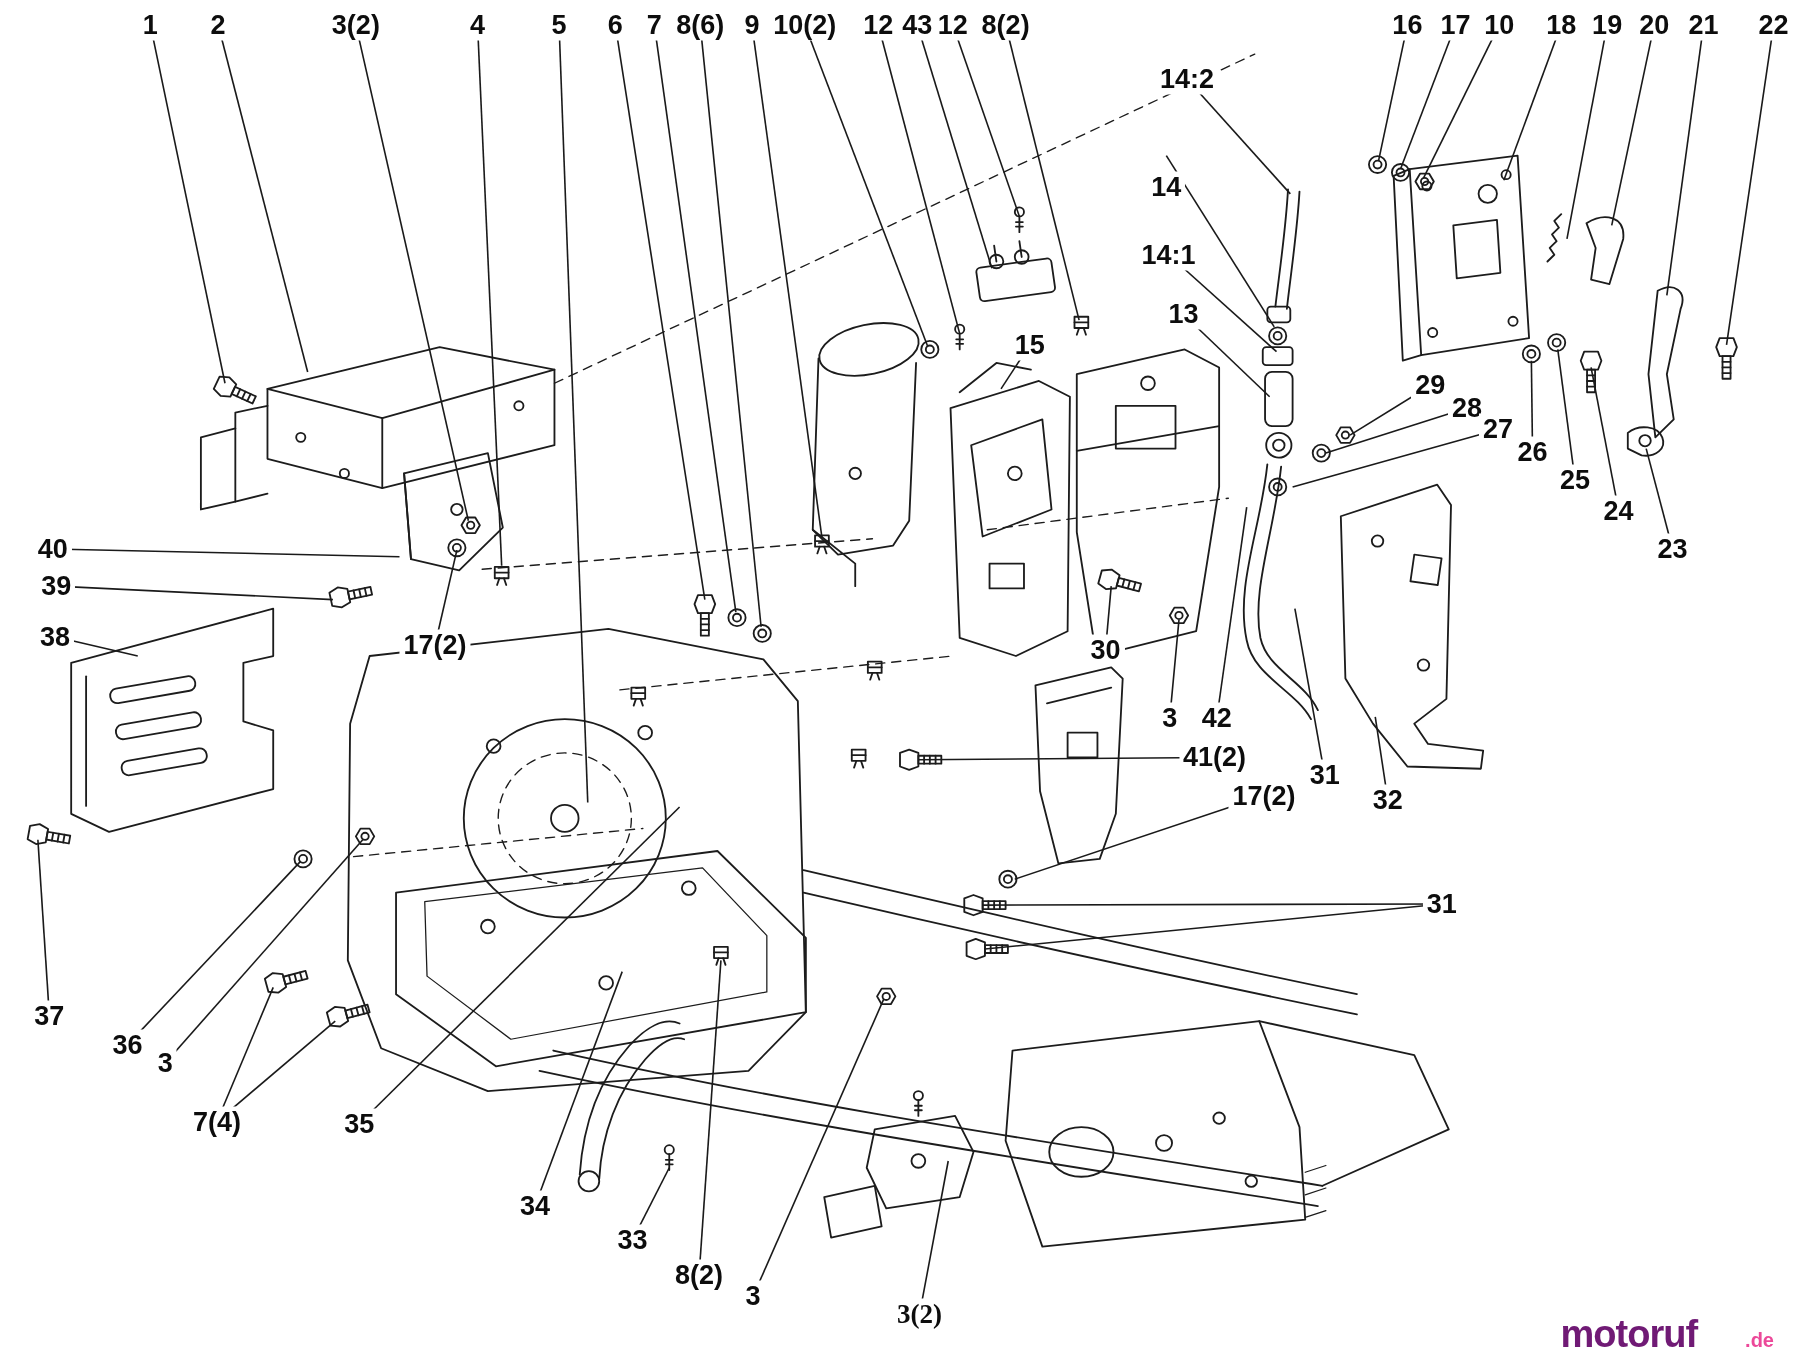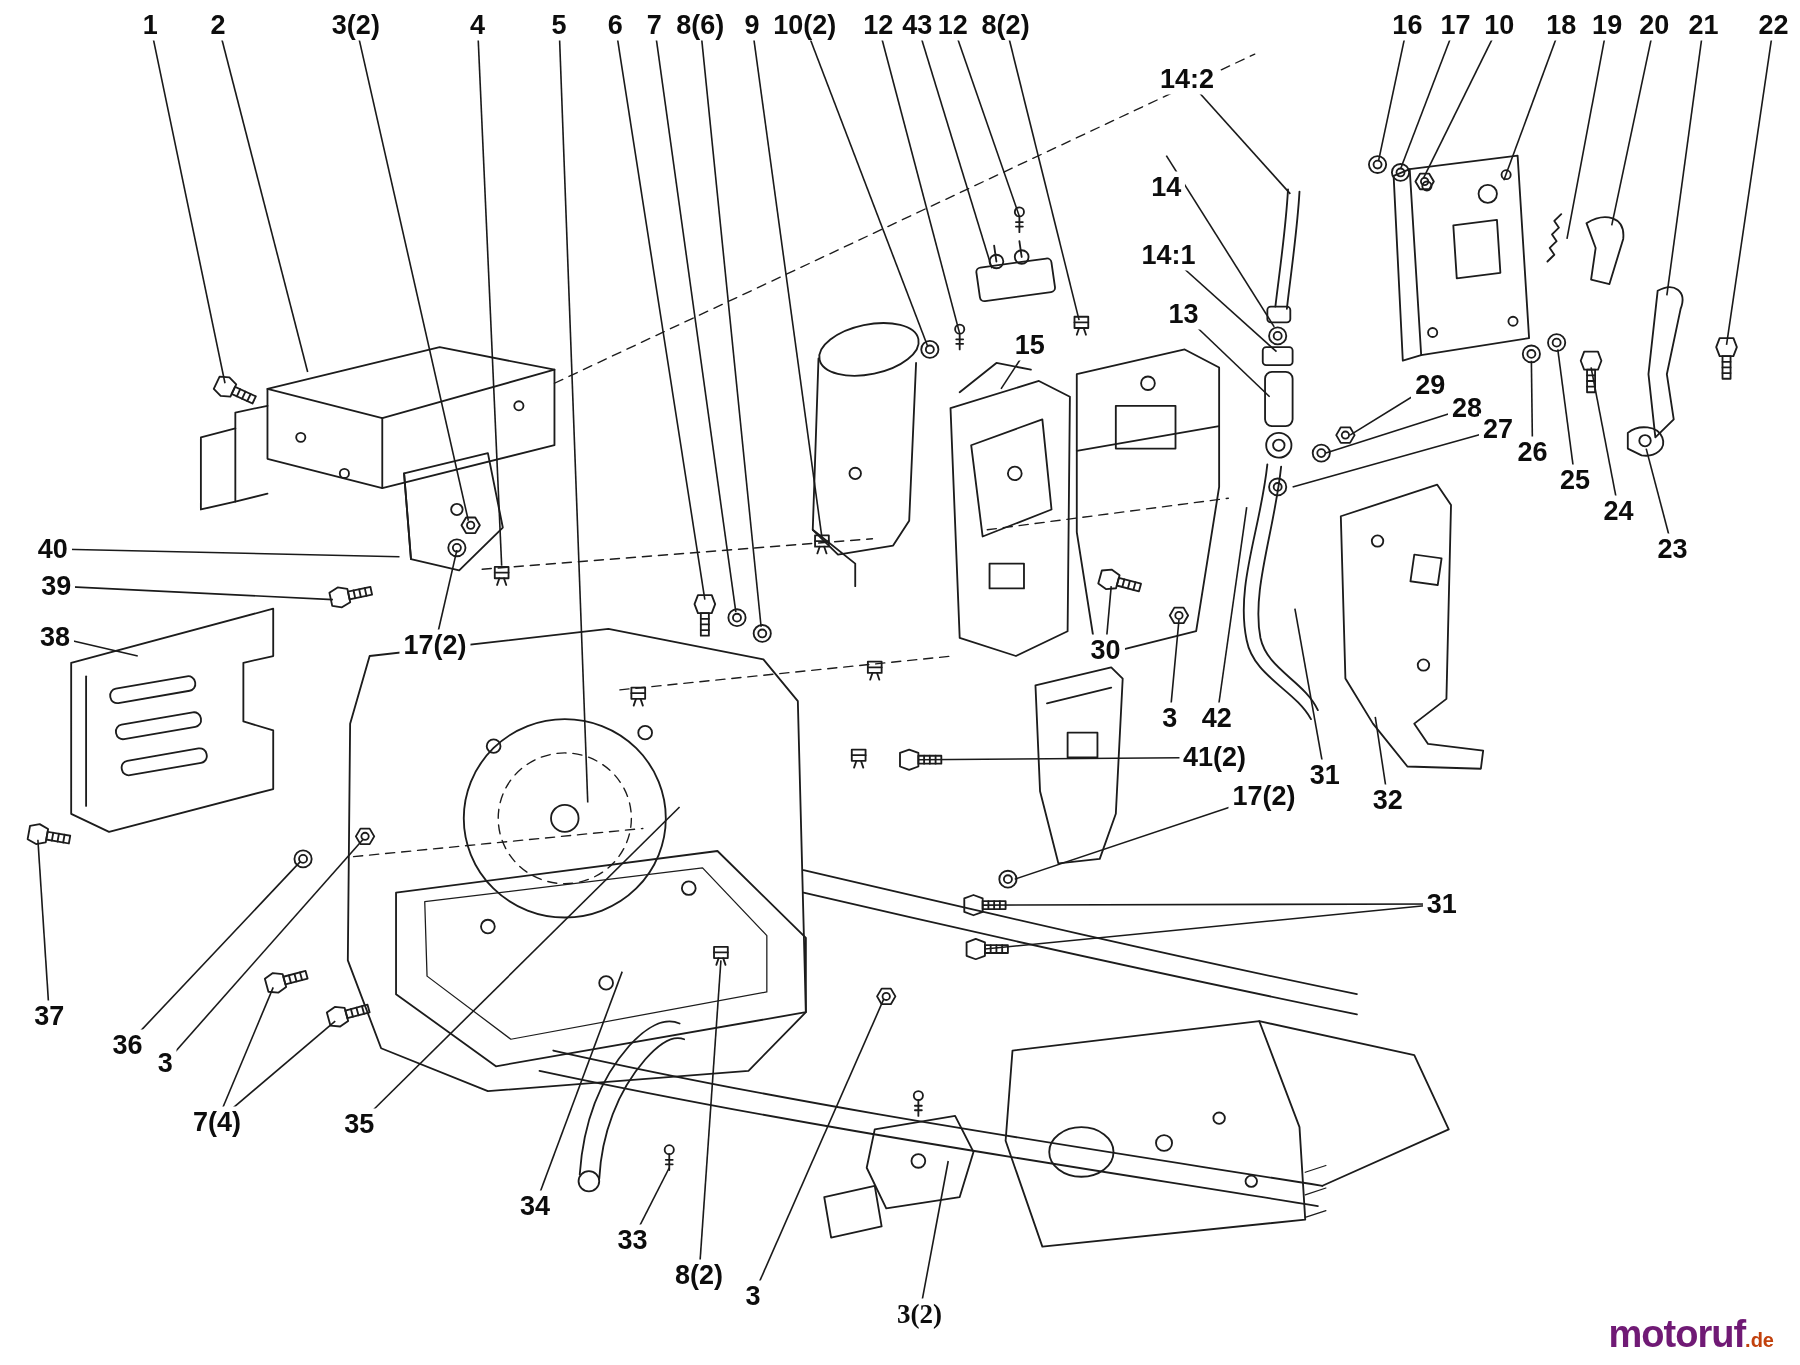--- a/index.html
+++ b/index.html
@@ -367,16 +367,16 @@
       <div class="callout" style="left: 19.9617%; top: 82.3287%;">35</div>
       <div class="callout" style="left: 24.1709%; top: 47.2337%;">17(2)</div>
       <div class="callout" style="left: 29.7194%; top: 88.3567%;">34</div>
       <div class="callout" style="left: 35.1403%; top: 90.834%;">33</div>
       <div class="callout" style="left: 38.8393%; top: 93.3939%;">8(2)</div>
       <div class="callout" style="left: 41.8367%; top: 94.9628%;">3</div>
       <div class="callout" style="left: 51.0842%; top: 96.2841%; font-family: Liberation Serif, serif;">3(2)</div>
     </div>
 
   <div id="brand">
-    <span class="brand-main" style="color: #701a75;">motoruf</span><span class="brand-tld" style="color: #c2410c;">.de</span>
+    <span class="brand-main" style="color: #701a75;">motoruf</span><span class="brand-tld" style="color: #ec4899; margin-left: 48px;">.de</span>
   </div>
 
 </div>
 
 </body></html>

